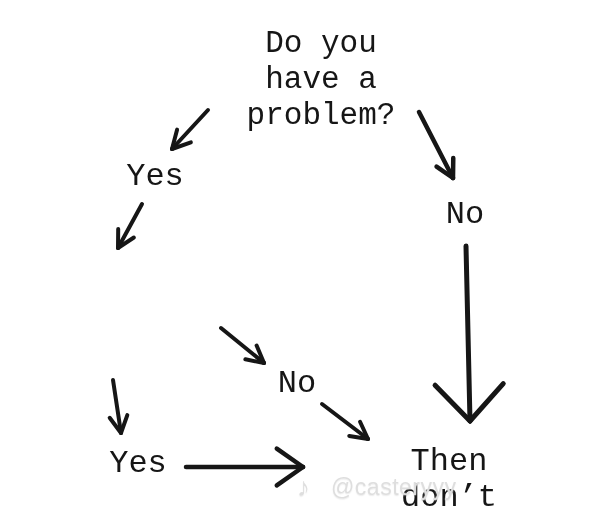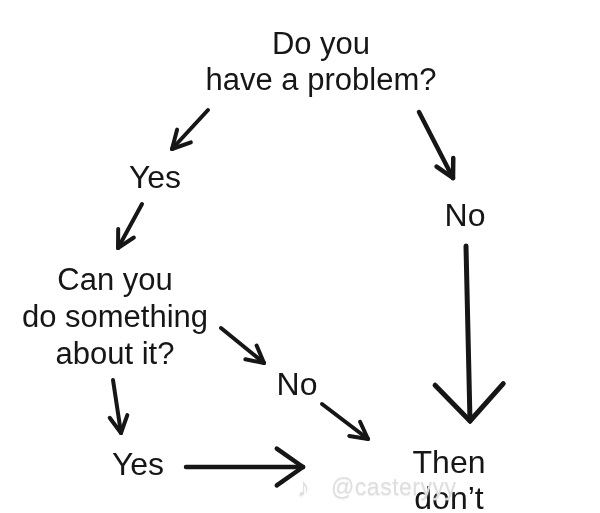--- a/index.html
+++ b/index.html
@@ -15,21 +15,21 @@
     position: absolute;
     left: 0; top: 0;
     width: 600px; height: 513px;
   }
   .node {
     position: absolute;
     transform: translateX(-50%);
     color: #161616;
     text-align: center;
     white-space: pre-line;
-    font-family: Liberation Sans, sans-serif;
+    font-family: Liberation Mono, monospace;
   }
   .node.title      { left: 321px; top: 26px;  font-size: 31px; line-height: 36px; }
   .node.yes-1      { left: 155px; top: 159px; font-size: 32px; line-height: 36px; }
   .node.no-1       { left: 465px; top: 197px; font-size: 32px; line-height: 36px; }
   .node.question-2 { left: 115px; top: 261px; font-size: 31px; line-height: 37px; }
   .node.no-2       { left: 297px; top: 366px; font-size: 32px; line-height: 36px; }
   .node.yes-2      { left: 138px; top: 446px; font-size: 32px; line-height: 36px; }
   .node.conclusion { left: 449px; top: 444px; font-size: 32px; line-height: 36px; }
   .watermark {
     position: absolute;
@@ -92,23 +92,20 @@
       </g>
     </svg>
 
   <div class="node title">Do you
 have a problem?</div>
 
   <div class="node yes-1">Yes</div>
 
   <div class="node no-1">No</div>
 
-  <div class="node question-2">Can you
-do something
-about it?</div>
 
   <div class="node no-2">No</div>
 
   <div class="node yes-2">Yes</div>
 
   <div class="node conclusion">Then don’t worry.</div>
 
   <div class="watermark">
     <span class="note">♪</span>
     <span class="handle">@casteryyy</span>

